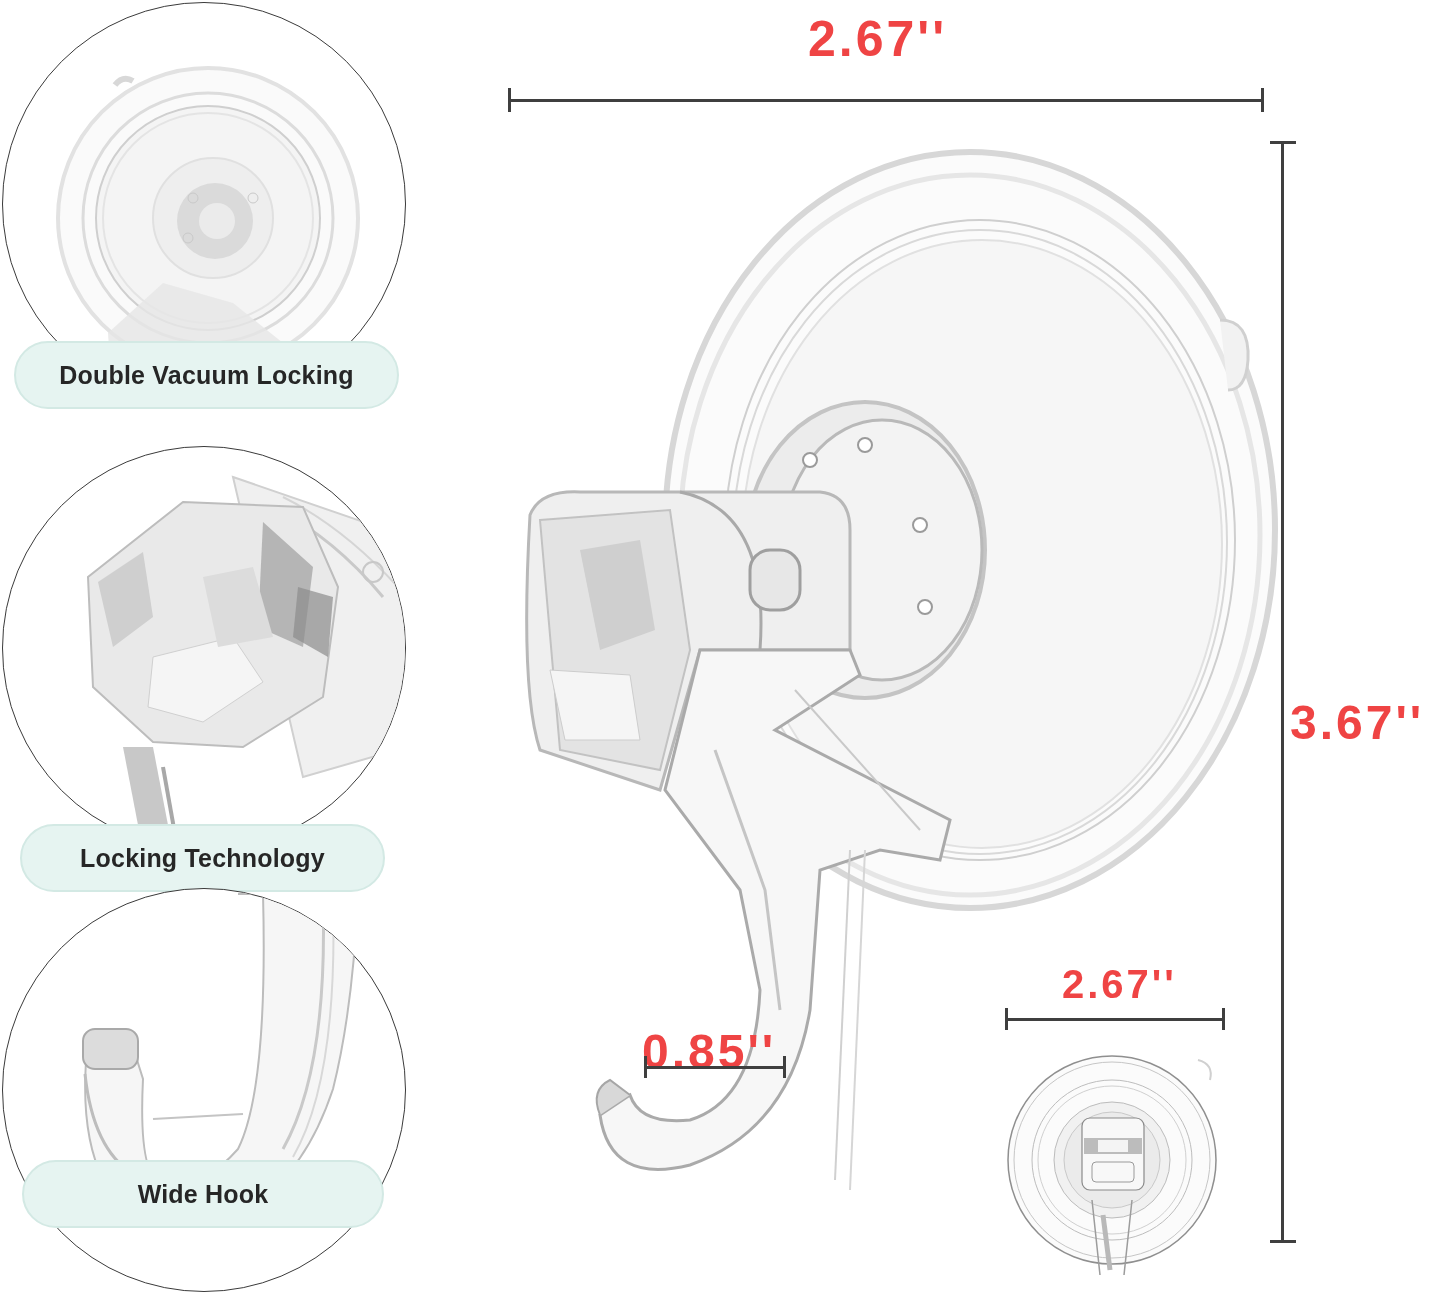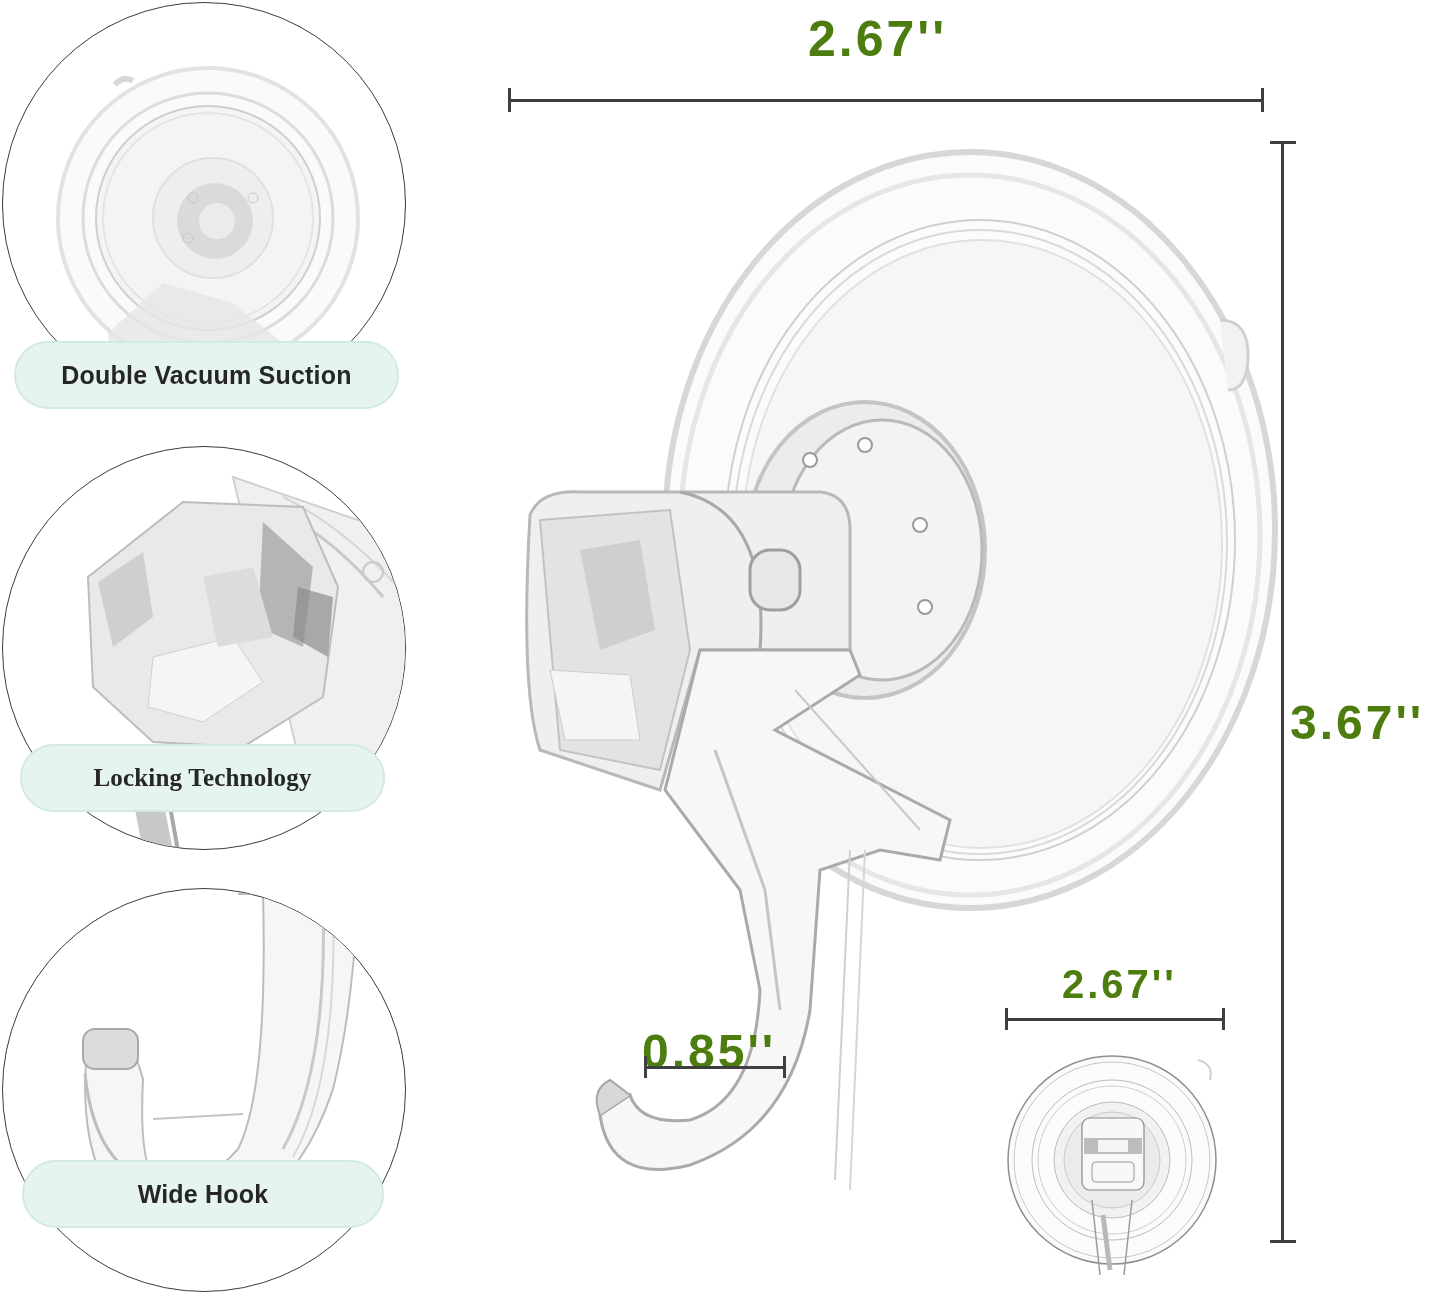--- a/index.html
+++ b/index.html
@@ -6,21 +6,21 @@
     body { width: 1445px; height: 1298px; position: relative; overflow: hidden;
            font-family: "Liberation Sans", sans-serif; }
     .abs { position: absolute; }
     .feature-circle { position: absolute; border-radius: 50%; border: 1.5px solid #3a3a3a;
                       background: #ffffff; overflow: hidden; box-sizing: border-box; }
     .feature-circle svg { position: absolute; left: 0; top: 0; }
     .badge { position: absolute; height: 68px; border-radius: 34px; background: #e6f4f1;
              border: 2px solid #d3e9e4; box-sizing: border-box; display: flex;
              align-items: center; justify-content: center; font-weight: bold;
              font-size: 25px; color: #262626; letter-spacing: 0.2px; }
-    .dim-label { position: absolute; font-weight: bold; color: #4d7c0f; letter-spacing: 3px; }
+    .dim-label { position: absolute; font-weight: bold; color: #ef4444; letter-spacing: 3px; }
     .dim-line { position: absolute; background: #3f3f3f; }
     .tick { position: absolute; background: #3f3f3f; }
     svg { display: block; }
   </style>
 </head>
 <body>
 
 <div class="feature-circle" style="left:2px; top:2px; width:404px; height:404px;">
   <svg width="404" height="404" viewBox="0 0 404 404">
     <circle cx="205" cy="215" r="150" fill="#fafafa" stroke="#e2e2e2" stroke-width="4"></circle>
@@ -31,40 +31,40 @@
     <circle cx="212" cy="218" r="38" fill="#dadada"></circle>
     <circle cx="214" cy="218" r="18" fill="#ebebeb"></circle>
     <circle cx="190" cy="195" r="5" fill="none" stroke="#c8c8c8"></circle>
     <circle cx="250" cy="195" r="5" fill="none" stroke="#c8c8c8"></circle>
     <circle cx="185" cy="235" r="5" fill="none" stroke="#c8c8c8"></circle>
     <path d="M105 330 L160 280 L230 300 L280 340 L200 404 L110 404 Z" fill="#e6e6e6" opacity="0.8"></path>
     <path d="M112 82 q8 -10 18 -4" fill="none" stroke="#d8d8d8" stroke-width="6"></path>
   </svg>
 </div>
 <div class="badge" style="left:14px; top:341px; width:385px;">
-  <span>Double Vacuum Suction</span>
+  <span>Double Vacuum Locking</span>
 </div>
 
 <div class="feature-circle" style="left:2px; top:446px; width:404px; height:404px;">
   <svg width="404" height="404" viewBox="0 0 404 404">
     <path d="M230 30 L404 90 L404 300 L300 330 Z" fill="#f0f0f0" stroke="#d0d0d0" stroke-width="2"></path>
     <path d="M270 60 q60 30 110 90" fill="none" stroke="#c9c9c9" stroke-width="3"></path>
     <path d="M280 50 q60 30 115 90" fill="none" stroke="#d5d5d5" stroke-width="2"></path>
     <polygon points="180,55 300,60 335,140 320,250 240,300 150,295 90,240 85,130" fill="#e9e9e9" stroke="#bdbdbd" stroke-width="2"></polygon>
     <polygon points="260,75 310,120 300,200 255,180" fill="#9e9e9e" opacity="0.7"></polygon>
     <polygon points="295,140 330,150 325,210 290,190" fill="#8c8c8c" opacity="0.7"></polygon>
     <polygon points="150,210 230,190 260,235 200,275 145,260" fill="#f5f5f5" stroke="#cfcfcf"></polygon>
     <polygon points="95,135 140,105 150,170 110,200" fill="#cfcfcf"></polygon>
     <polygon points="200,130 250,120 270,190 215,200" fill="#dcdcdc"></polygon>
     <path d="M120 300 L140 404 L170 404 L150 300 Z" fill="#c8c8c8"></path>
     <path d="M160 320 L175 404" stroke="#a8a8a8" stroke-width="4"></path>
     <circle cx="370" cy="125" r="10" fill="none" stroke="#c8c8c8" stroke-width="2"></circle>
   </svg>
 </div>
-<div class="badge" style="left:20px; top:744px; width:365px;font-family:Liberation Serif, serif;">
+<div class="badge" style="left:20px; top:824px; width:365px;">
   <span>Locking Technology</span>
 </div>
 
 <div class="feature-circle" style="left:2px; top:888px; width:404px; height:404px;">
   <svg width="404" height="404" viewBox="0 0 404 404">
     <path d="M235 5 L260 5 Q265 200 235 260 Q200 300 160 295 Q135 290 140 190 L128 152 L85 150 Q75 240 100 290 Q140 330 200 330 Q290 320 330 200 Q350 120 355 5 Z" fill="#f6f6f6" stroke="#bcbcbc" stroke-width="2"></path>
     <path d="M320 10 Q325 180 280 260" fill="none" stroke="#c9c9c9" stroke-width="3"></path>
     <path d="M330 10 Q335 190 290 268" fill="none" stroke="#d8d8d8" stroke-width="2"></path>
     <rect x="80" y="140" width="55" height="40" rx="12" fill="#dcdcdc" stroke="#a9a9a9" stroke-width="2"></rect>
     <path d="M82 185 Q90 260 130 285" fill="none" stroke="#bdbdbd" stroke-width="3"></path>

